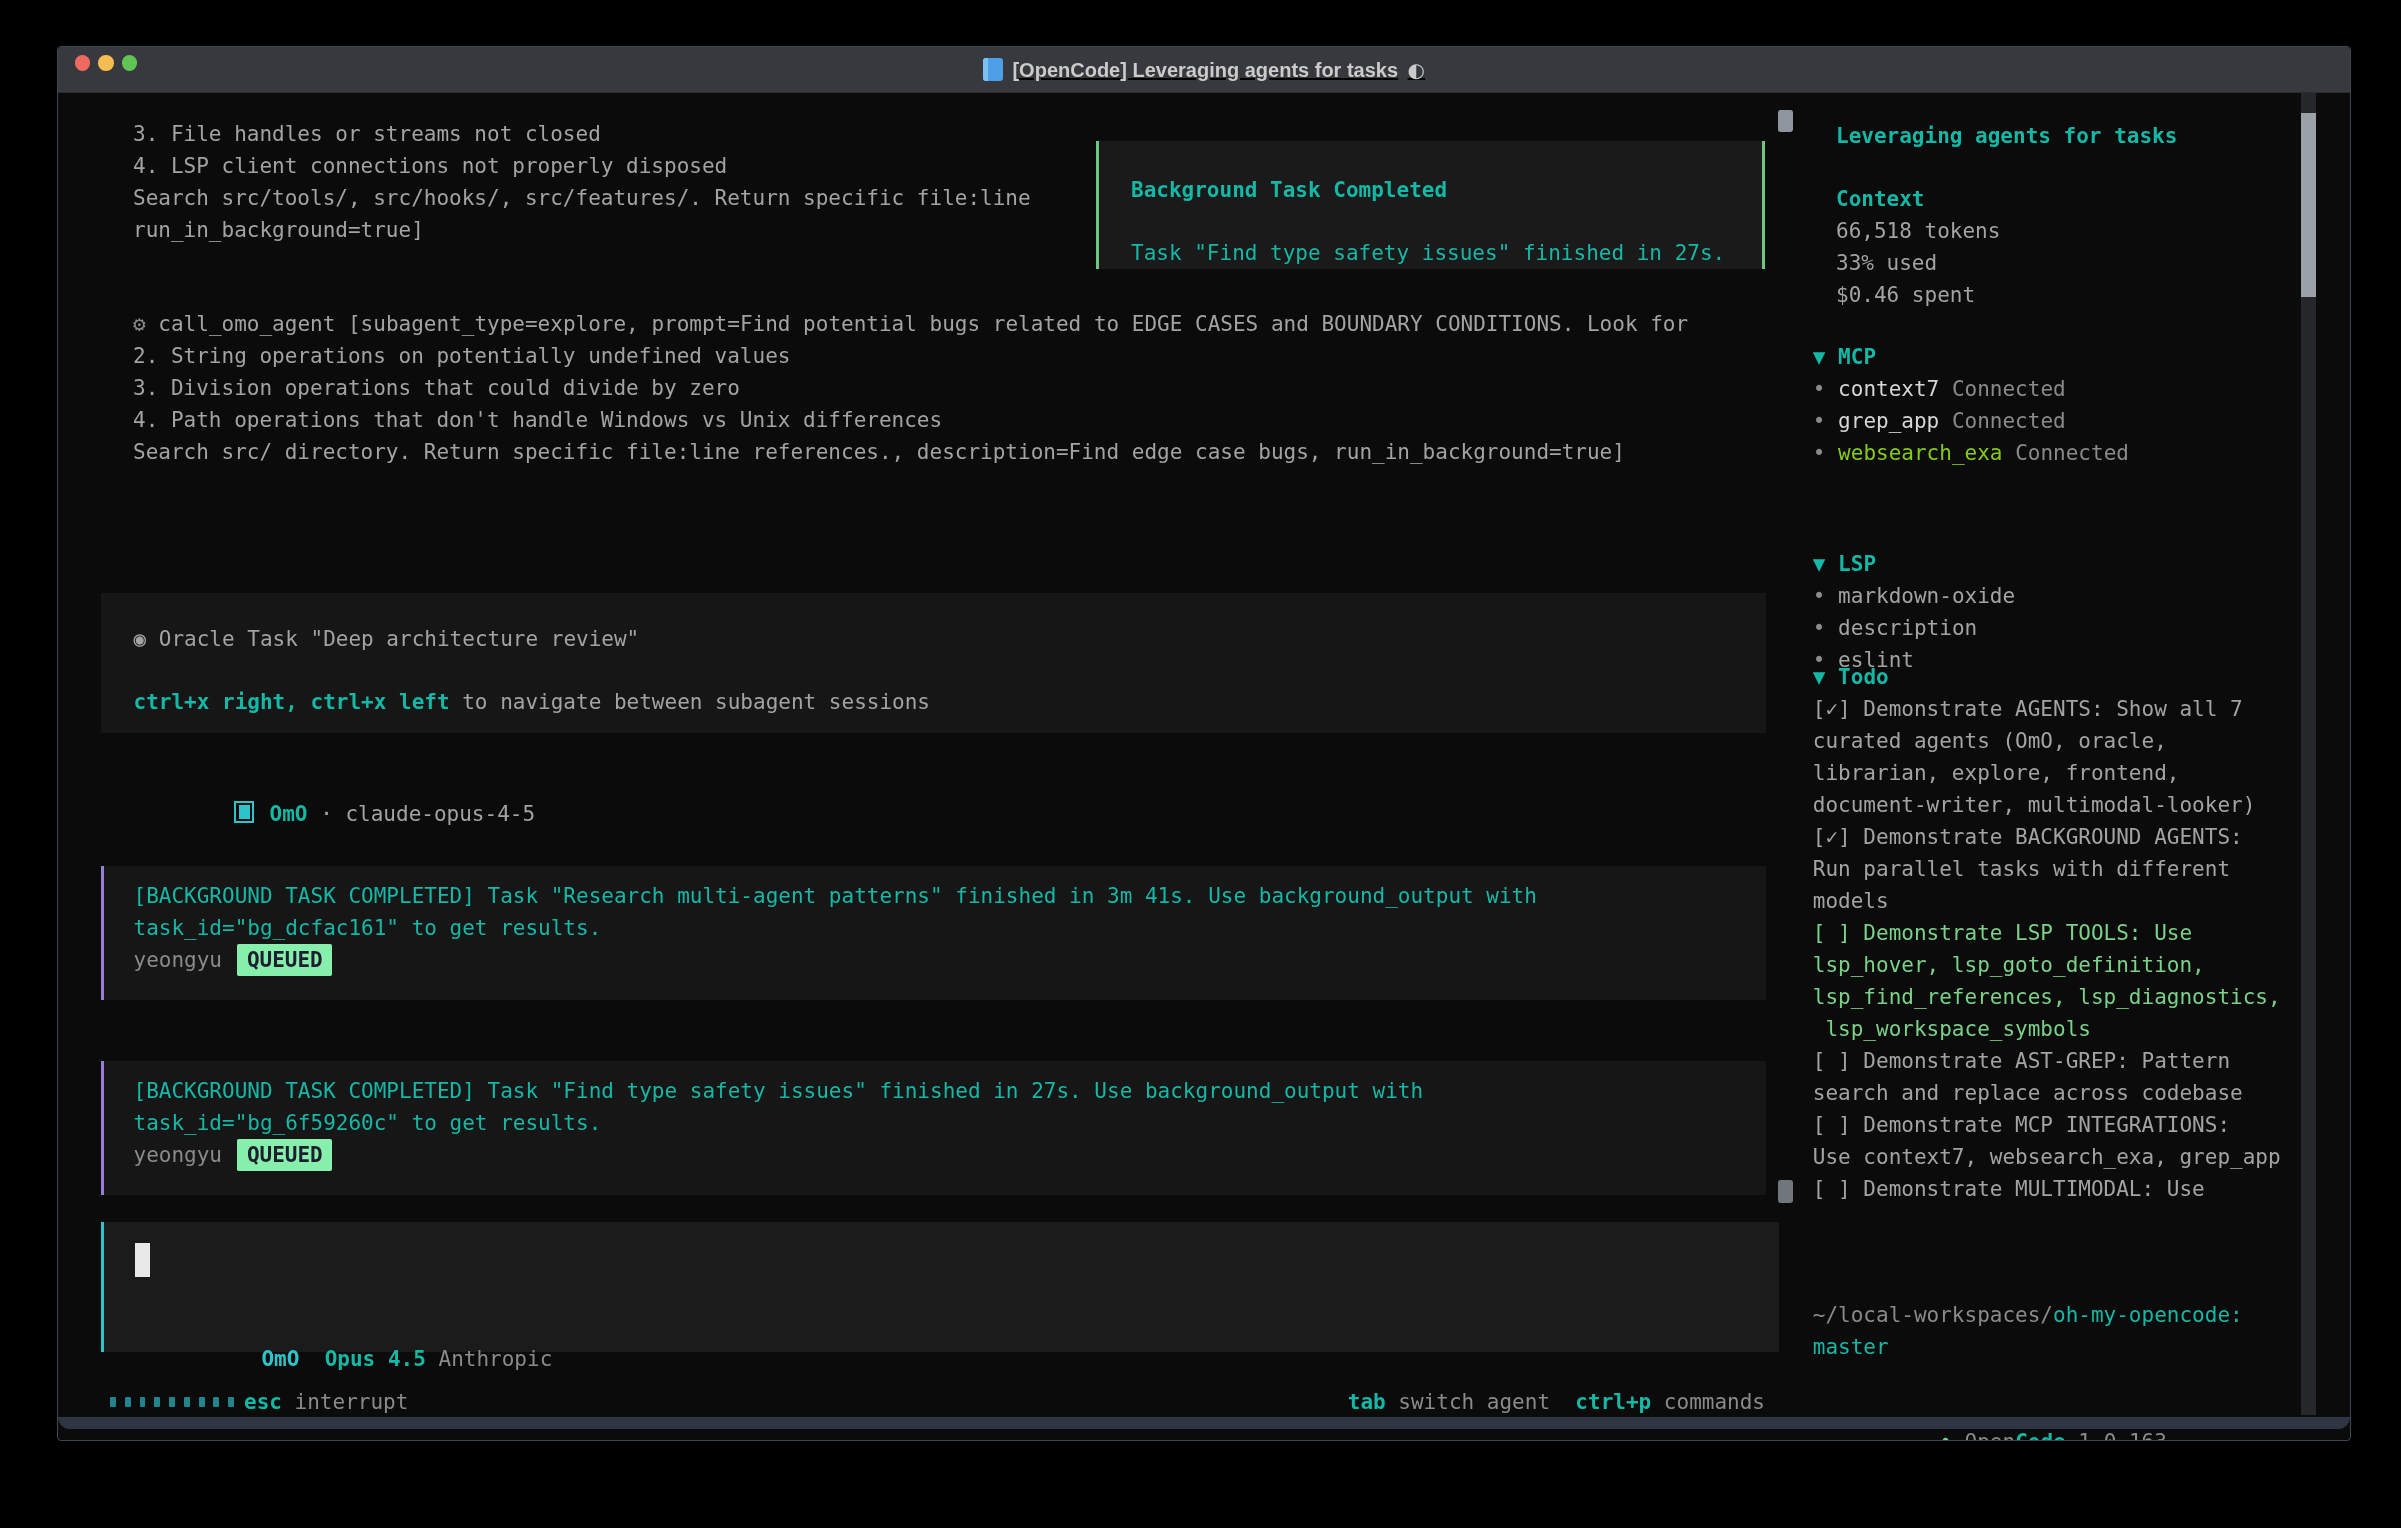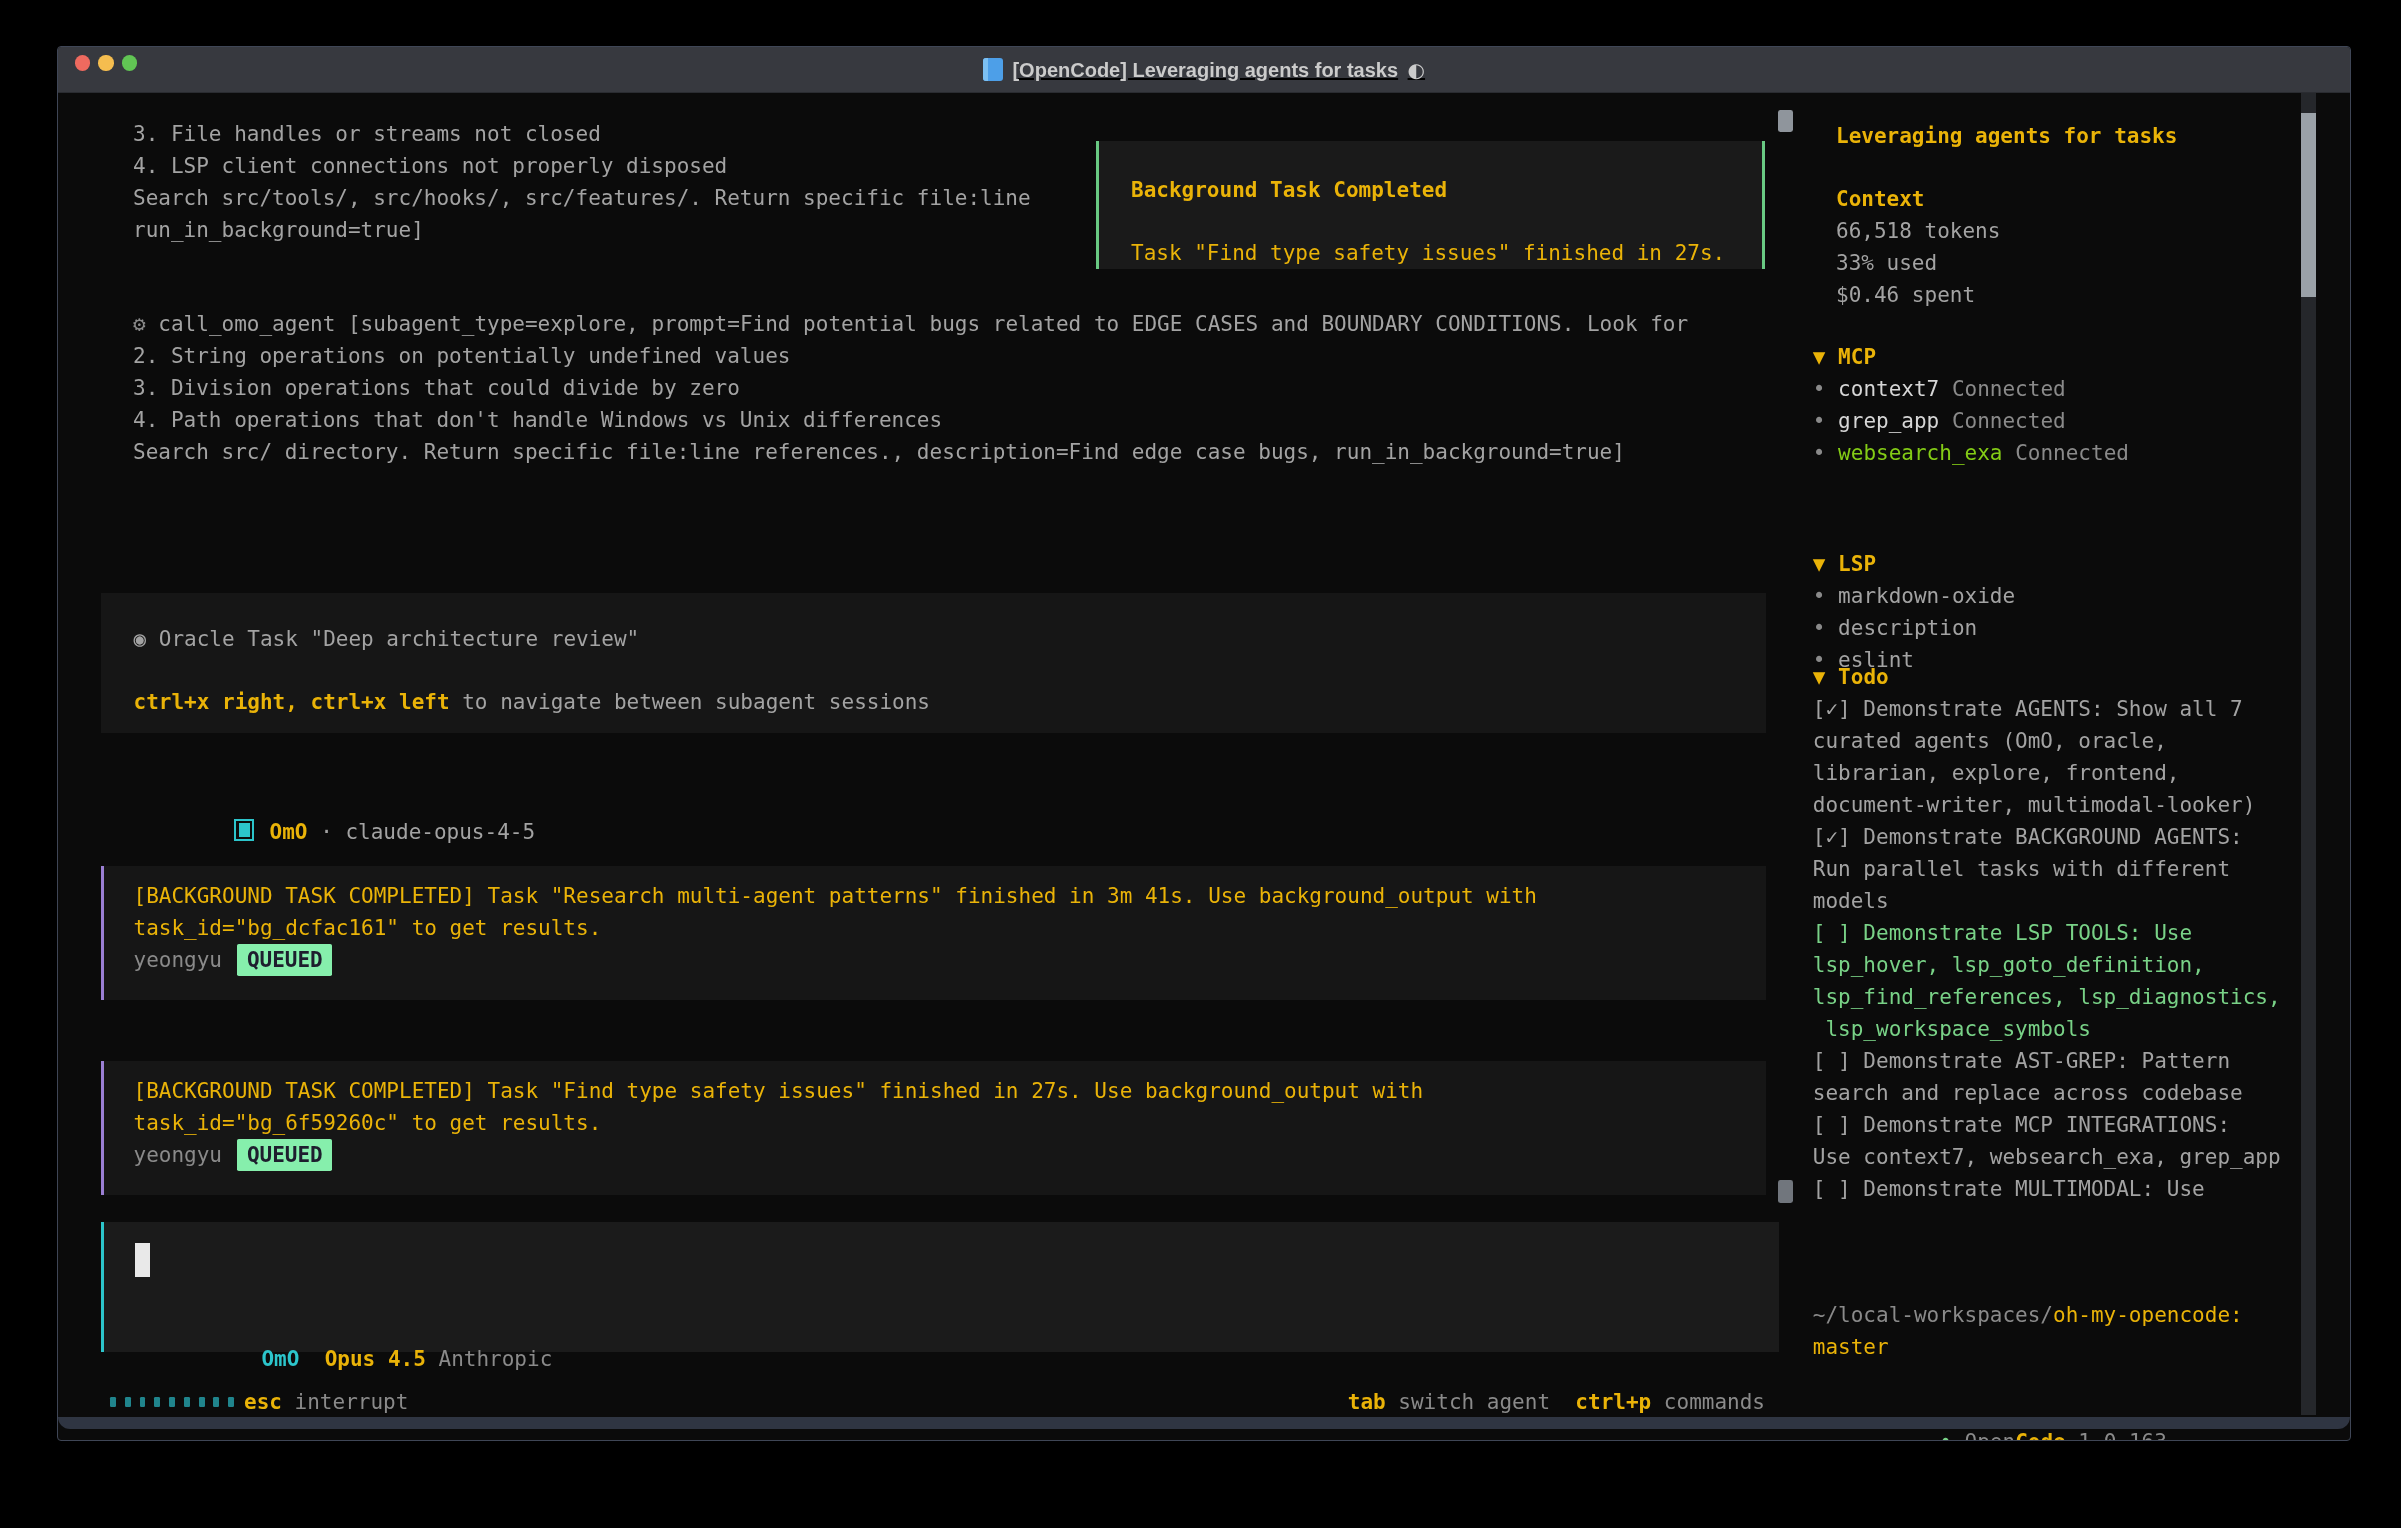--- a/index.html
+++ b/index.html
@@ -16,21 +16,21 @@
   .titlewrap { display:flex; align-items:center; gap:9.5px;
                font:bold 20px/46px "Liberation Sans", sans-serif; color:#cbcbcb; }
   .foldericon { width:20px; height:23.6px; background:#4d9fe8; border-radius:3px; position:relative; }
   .foldericon::before { content:""; position:absolute; left:0; top:0; bottom:0; width:5.3px;
                         background:#7cc0f2; border-radius:3px 0 0 3px; }
   .halficon { font-family:"DejaVu Sans", sans-serif; font-size:20px; color:#cbcbcb; }
   .content { position:relative; width:100%; height:1336px; }
   .bottomstrip { position:absolute; left:0; right:0; bottom:0; height:12.4px; background:#2f3542;
                  border-radius:0 0 13px 13px; }
   .t { font:21px/32px "DejaVu Sans Mono", monospace; white-space:pre; }
-  .gray{ color:#a3a3a3; } .white{ color:#eab308; } .dim{ color:#8a8a8a; }
+  .gray{ color:#a3a3a3; } .white{ color:#14b8a6; } .dim{ color:#8a8a8a; }
   .green{ color:#79d287; } .cyan{ color:#2cc5cb; } .bold{ font-weight:bold; }
   .abs{ position:absolute; }
   .panel { position:absolute; background:#161616; }
   .panel.purple-border{ border-left:3.5px solid #9b7fd4; }
   .panel.cyan-border{ border-left:3.5px solid #2cc5cb; background:#1b1b1b; }
   .badge { display:inline-block; background:#86efac; color:#1e1e2e; font-weight:bold;
            padding:0 9.5px; border-radius:1.8px; margin-left:15.4px; }
   .notif { position:absolute; left:1038px; top:48px; width:669px; height:128px; background:#1a1a1a;
            border-left:3px solid #69c983; border-right:3px solid #69c983; }
   .omo-sq { display:inline-block; width:20px; height:22.5px; border:2.4px solid #2cc5cb;
@@ -78,21 +78,21 @@
         <div class="t gray">4. Path operations that don't handle Windows vs Unix differences</div>
         <div class="t gray"></div>
         <div class="t gray">Search src/ directory. Return specific file:line references., description=Find edge case bugs, run_in_background=true]</div>
       </div>
 
       <div class="panel" style="left:43px; top:500px; width:1665px; height:140px;">
         <div class="t gray abs" style="left:32.5px; top:29.5px;"><span>◉</span><span> Oracle Task "Deep architecture review"</span></div>
         <div class="t abs" style="left:32.5px; top:93px;"><span class="white bold">ctrl+x right, ctrl+x left</span><span class="gray"> to navigate between subagent sessions</span></div>
       </div>
 
-      <div class="t abs" style="left:75px; top:691px;">
+      <div class="t abs" style="left:75px; top:673px;">
         <span class="omo-sq"></span><span class="white bold">OmO</span><span class="gray"> · claude-opus-4-5</span>
       </div>
 
       <div class="panel purple-border" style="left:43px; top:773px; width:1665px; height:134px; padding:14px 0 0 29.5px;">
         <div class="t white">[BACKGROUND TASK COMPLETED] Task "Research multi-agent patterns" finished in 3m 41s. Use background_output with</div>
         <div class="t white">task_id="bg_dcfac161" to get results.</div>
         <div class="t"><span class="dim">yeongyu</span><span class="badge">QUEUED</span></div>
       </div>
 
       <div class="panel purple-border" style="left:43px; top:968px; width:1665px; height:134px; padding:14px 0 0 29.5px;">

